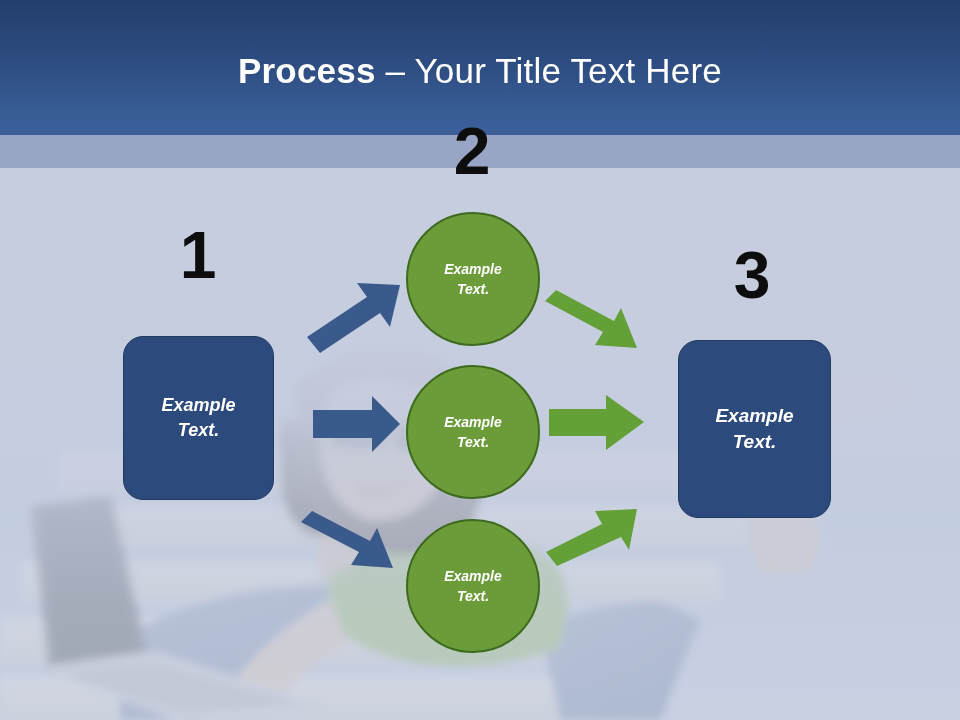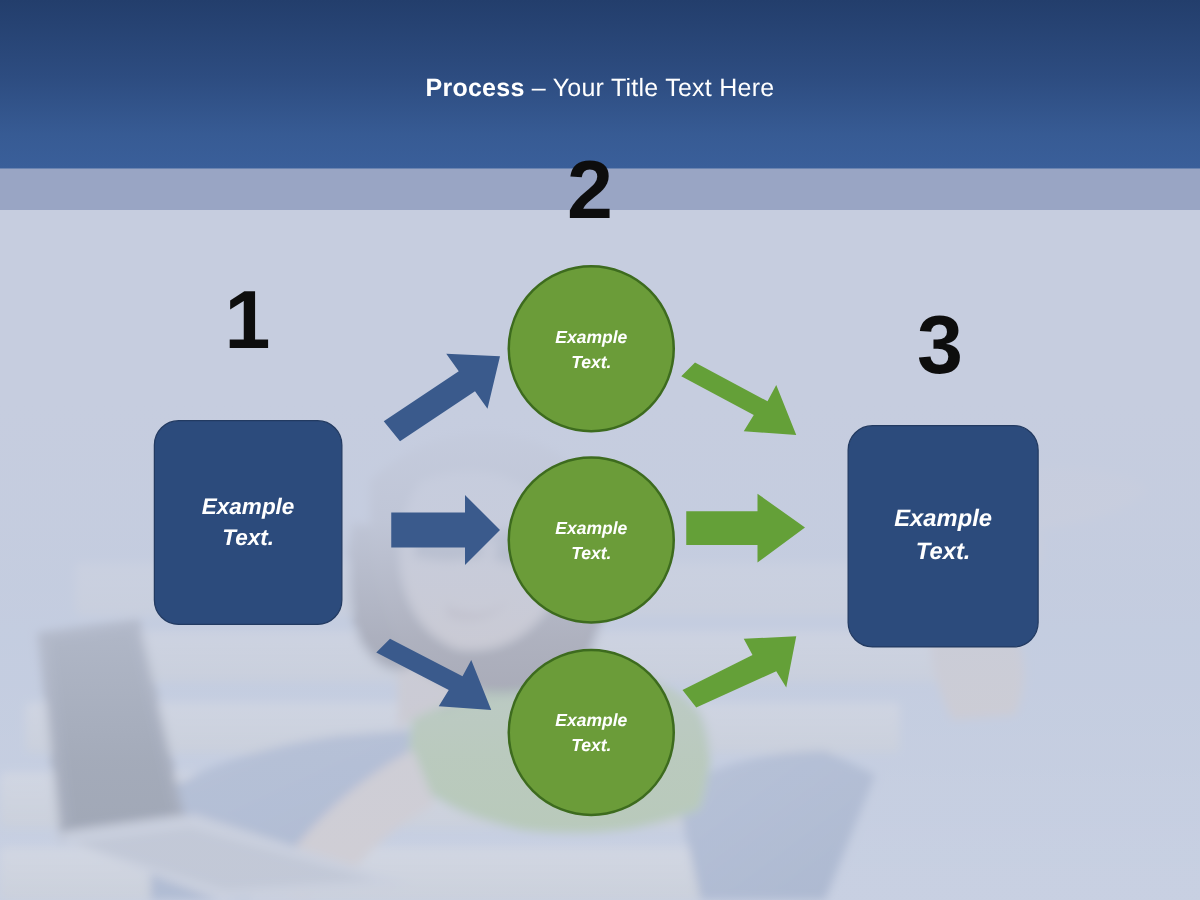--- a/index.html
+++ b/index.html
@@ -71,21 +71,21 @@
     height: 33px;
     background: #99a5c4;
   }
   .slide-title {
     position: absolute;
     left: 0;
     top: 52px;
     width: 960px;
     text-align: center;
     color: #ffffff;
-    font-size: 20px;
+    font-size: 35px;
     line-height: 38px;
     letter-spacing: 0.2px;
     white-space: nowrap;
   }
   .slide-title .t-bold { font-weight: bold; }
   .slide-title .t-reg  { font-weight: normal; }
 
   
   .step-num {
     position: absolute;

